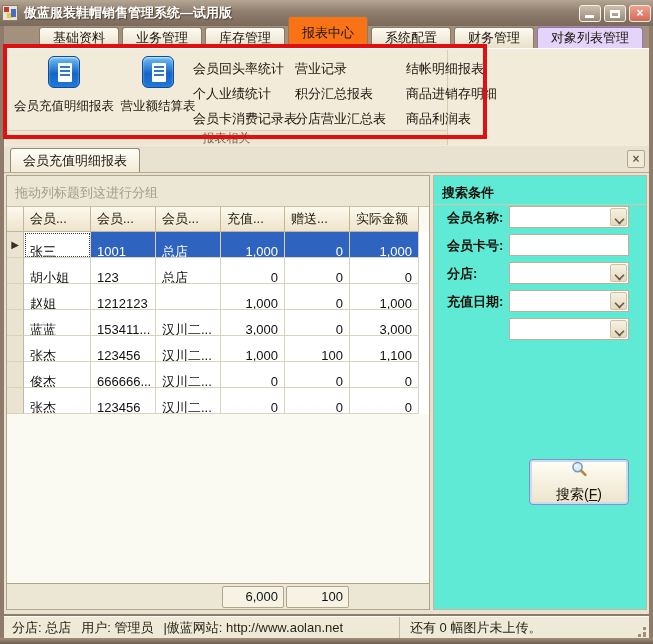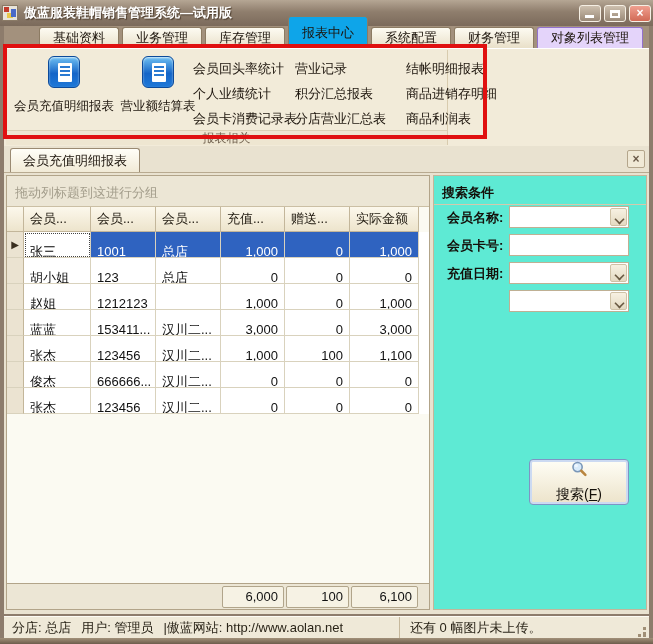--- a/index.html
+++ b/index.html
@@ -23,21 +23,21 @@
   .glyph-min { position:absolute; left:5px; bottom:3px; width:9px; height:3px; background:#fff; }
   .glyph-max { position:absolute; left:5px; top:4px; width:10px; height:8px; border:2px solid #fff; border-top-width:3px; }
   .glyph-x { position:absolute; left:0; top:0; right:0; bottom:0; color:#fff; font-weight:bold; font-size:12px; line-height:15px; text-align:center; }
 
   
   .tabstrip { position:absolute; top:26px; left:4px; right:4px; height:22px; background:#a3917d;
     display:flex; align-items:flex-end; gap:3px; padding-left:35px; }
   .mtab { height:21px; padding:0 13px; display:flex; align-items:center; font-size:13px; color:#1c140c;
     background:linear-gradient(#fdfbf2,#ecrege 60%, #e9e0c9); background:linear-gradient(#fdfbf2,#e9e0c9);
     border:1px solid #8c7b63; border-bottom:none; border-radius:3px 3px 0 0; cursor:pointer; white-space:nowrap; }
-  .mtab.active { background:#0ea5e9; height:32px; z-index:2; }
+  .mtab.active { background:#f97316; height:32px; z-index:2; }
   .mtab.purple { background:#e4d4fa; border-color:#9372cc; }
 
   
   .ribbon { position:absolute; top:48px; left:4px; right:4px; height:98px; background:#f2ebd9;
     border-top:1px solid #fff; }
   .ribbon-group { position:absolute; left:2px; top:1px; width:442px; bottom:1px;
     border-right:1px solid #d8cbae; }
   .bigbtn { position:absolute; top:6px; text-align:center; cursor:pointer; }
   .bigbtn .docicon { display:inline-block; width:32px; height:32px; border-radius:6px;
     background:linear-gradient(#6fc0f2,#1565c8 55%,#1e78d8); border:1px solid #0c4a9a; position:relative;
@@ -287,39 +287,42 @@
           <div class="gc c-ind"></div>
           <div class="gc c1"></div>
           <div class="gc c2"></div>
           <div class="gc c3"></div>
           <div class="gc c4">
               <div class="totbox">6,000</div>
             </div>
           <div class="gc c5">
               <div class="totbox">100</div>
             </div>
-          <div class="gc c6">
-              <div class="totbox">6,100</div>
-            </div>
         </div>
       </div>
 
       <div class="searchpanel">
         <div class="sheader">搜索条件</div>
 
         <div class="sfield first">
           <label>会员名称:</label>
           <div class="scombo">
             <span class="combobtn"></span>
           </div>
         </div>
         <div class="sfield">
           <label>会员卡号:</label>
           <div class="sinput">
             <input value="" style="">
+          </div>
+        </div>
+        <div class="sfield">
+          <label>分店:</label>
+          <div class="scombo">
+            <span class="combobtn"></span>
           </div>
         </div>
         <div class="sfield">
           <label>充值日期:</label>
           <div class="scombo">
             <span class="combobtn"></span>
           </div>
         </div>
         <div class="sfield">
           <div class="scombo">

